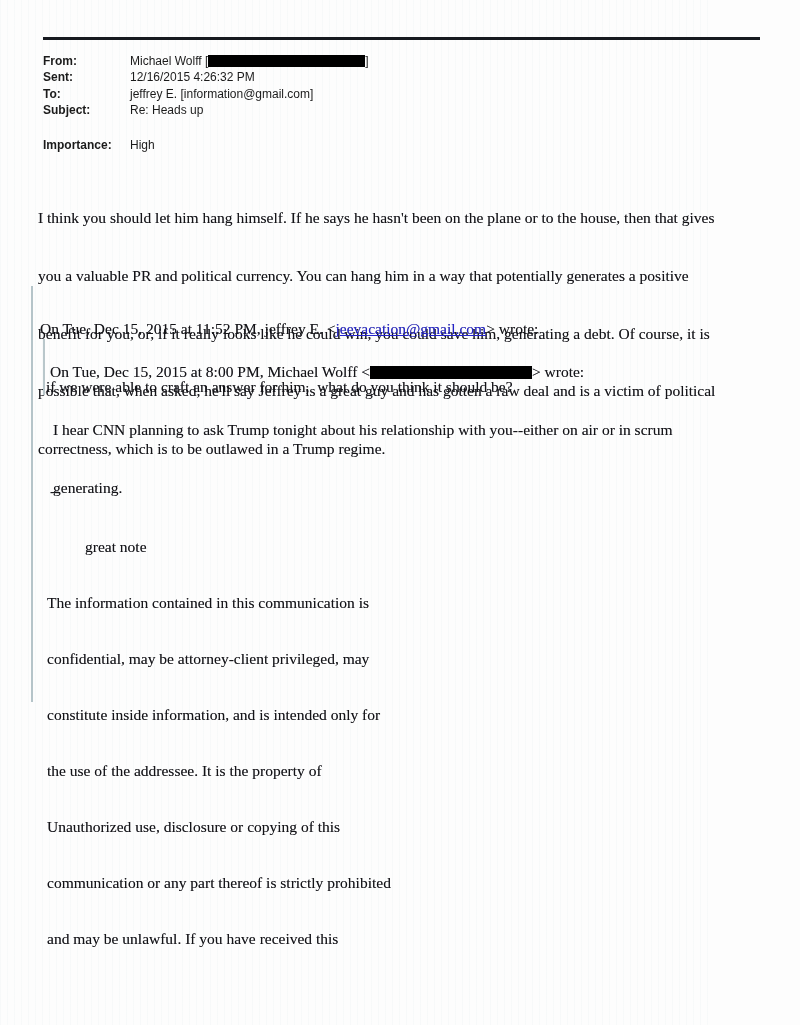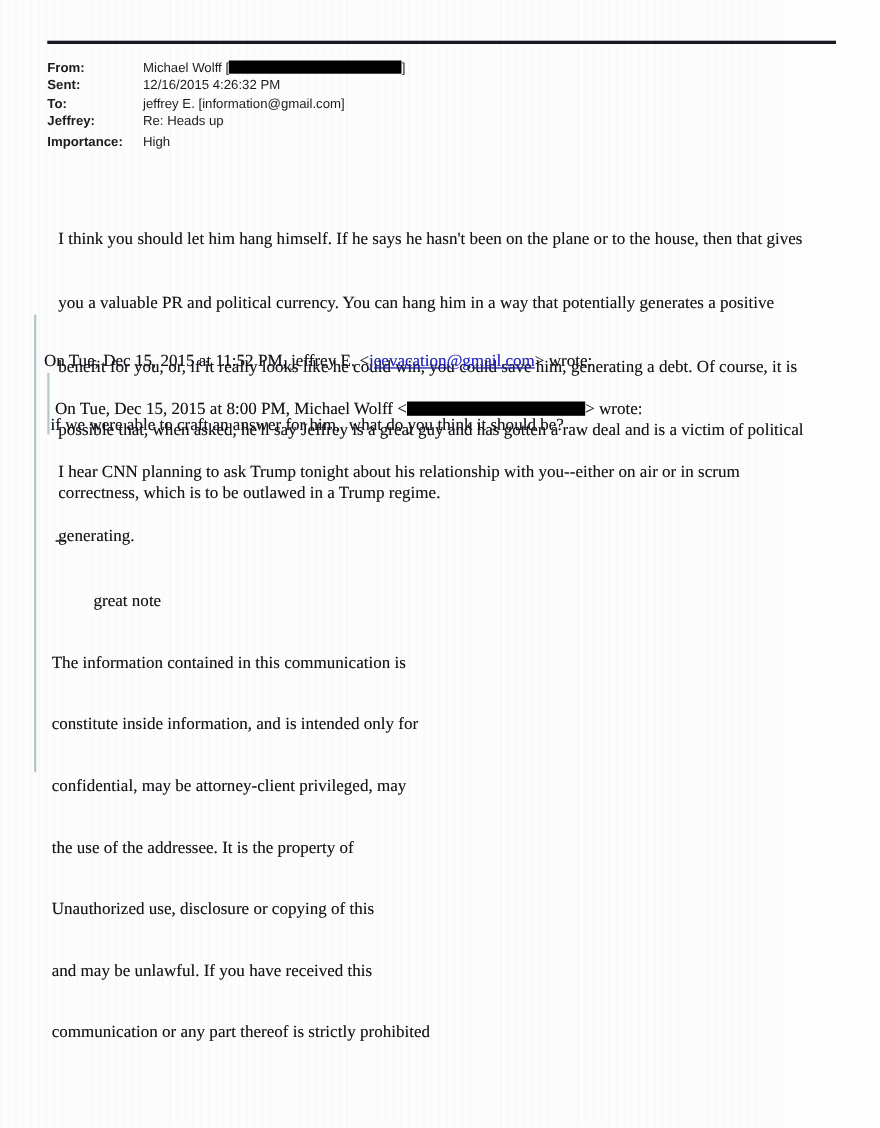--- a/index.html
+++ b/index.html
@@ -23,35 +23,35 @@
   }
   
   .headers {
     position: absolute; left: 43px; top: 53px;
     font-family: "Liberation Sans", sans-serif;
     font-size: 12px; line-height: 16.3px; color: #1b1b1b;
   }
   .hrow { display: flex; white-space: pre; }
   .hlabel { width: 87px; font-weight: 700; }
   .hvalue { font-weight: 400; }
-  .importance-row { margin-top: 3px; }
+  .importance-row { margin-top: 19px; }
   .redact {
     display: inline-block; background: #000; vertical-align: -2px;
   }
   .redact-from { width: 157px; height: 12px; }
   .redact-quote { width: 162px; height: 13px; vertical-align: -2px; }
   
   .serif-block {
     position: absolute;
     font-family: "Liberation Serif", serif;
     font-size: 15.5px; line-height: 19.2px; color: #141418;
     white-space: pre;
     text-shadow: 0 0 0.4px rgba(20,20,30,0.45);
   }
-  .body-text { left: 53px; top: 170px; }
+  .body-text { left: 38px; top: 170px; }
   .quote1 { left: 40px; top: 281px; }
   .quote2 { left: 47px; top: 324px; }
   .signature { left: 47px; top: 445px; line-height: 18.65px; }
   .indent6 { padding-left: 6px; }
   .indent38 { padding-left: 38px; }
   .indent3 { padding-left: 3px; }
   a.mail-link { text-decoration: underline; cursor: pointer; }
   
   .qbar { position: absolute; width: 2px; }
   .qbar-outer { left: 31px; top: 286px; height: 416px; background: #b5c4c9; }
@@ -71,21 +71,21 @@
     </div>
     <div class="hrow">
       <span class="hlabel">Sent:</span>
       <span class="hvalue">12/16/2015 4:26:32 PM</span>
     </div>
     <div class="hrow">
       <span class="hlabel">To:</span>
       <span class="hvalue">jeffrey E. [information@gmail.com]</span>
     </div>
     <div class="hrow">
-      <span class="hlabel">Jeffrey:</span>
+      <span class="hlabel">Subject:</span>
       <span class="hvalue">Re: Heads up</span>
     </div>
     <div class="hrow importance-row">
       <span class="hlabel">Importance:</span>
       <span class="hvalue">High</span>
     </div>
   </div>
 
   <div class="serif-block body-text">
     <div>I think you should let him hang himself. If he says he hasn't been on the plane or to the house, then that gives</div>
@@ -103,26 +103,26 @@
   <div class="serif-block quote2">
     <div class="indent3"><span>On Tue, Dec 15, 2015 at 8:00 PM, Michael Wolff &lt;</span><span class="redact redact-quote" style="background: rgb(0, 0, 0);"></span><span>&gt; wrote:</span></div>
     <div class="indent6">I hear CNN planning to ask Trump tonight about his relationship with you--either on air or in scrum</div>
     <div class="indent6">generating.</div>
   </div>
 
   <div class="serif-block signature">
     <div class="indent3">--</div>
     <div class="indent38">great note</div>
     <div>The information contained in this communication is</div>
+    <div>confidential, may be attorney-client privileged, may</div>
     <div>constitute inside information, and is intended only for</div>
-    <div>confidential, may be attorney-client privileged, may</div>
     <div>the use of the addressee. It is the property of</div>
     <div>Unauthorized use, disclosure or copying of this</div>
+    <div>communication or any part thereof is strictly prohibited</div>
     <div>and may be unlawful. If you have received this</div>
-    <div>communication or any part thereof is strictly prohibited</div>
     
     
     
     
   </div>
 
   <div class="qbar qbar-outer"></div>
   <div class="qbar qbar-inner"></div>
 
 </div>

